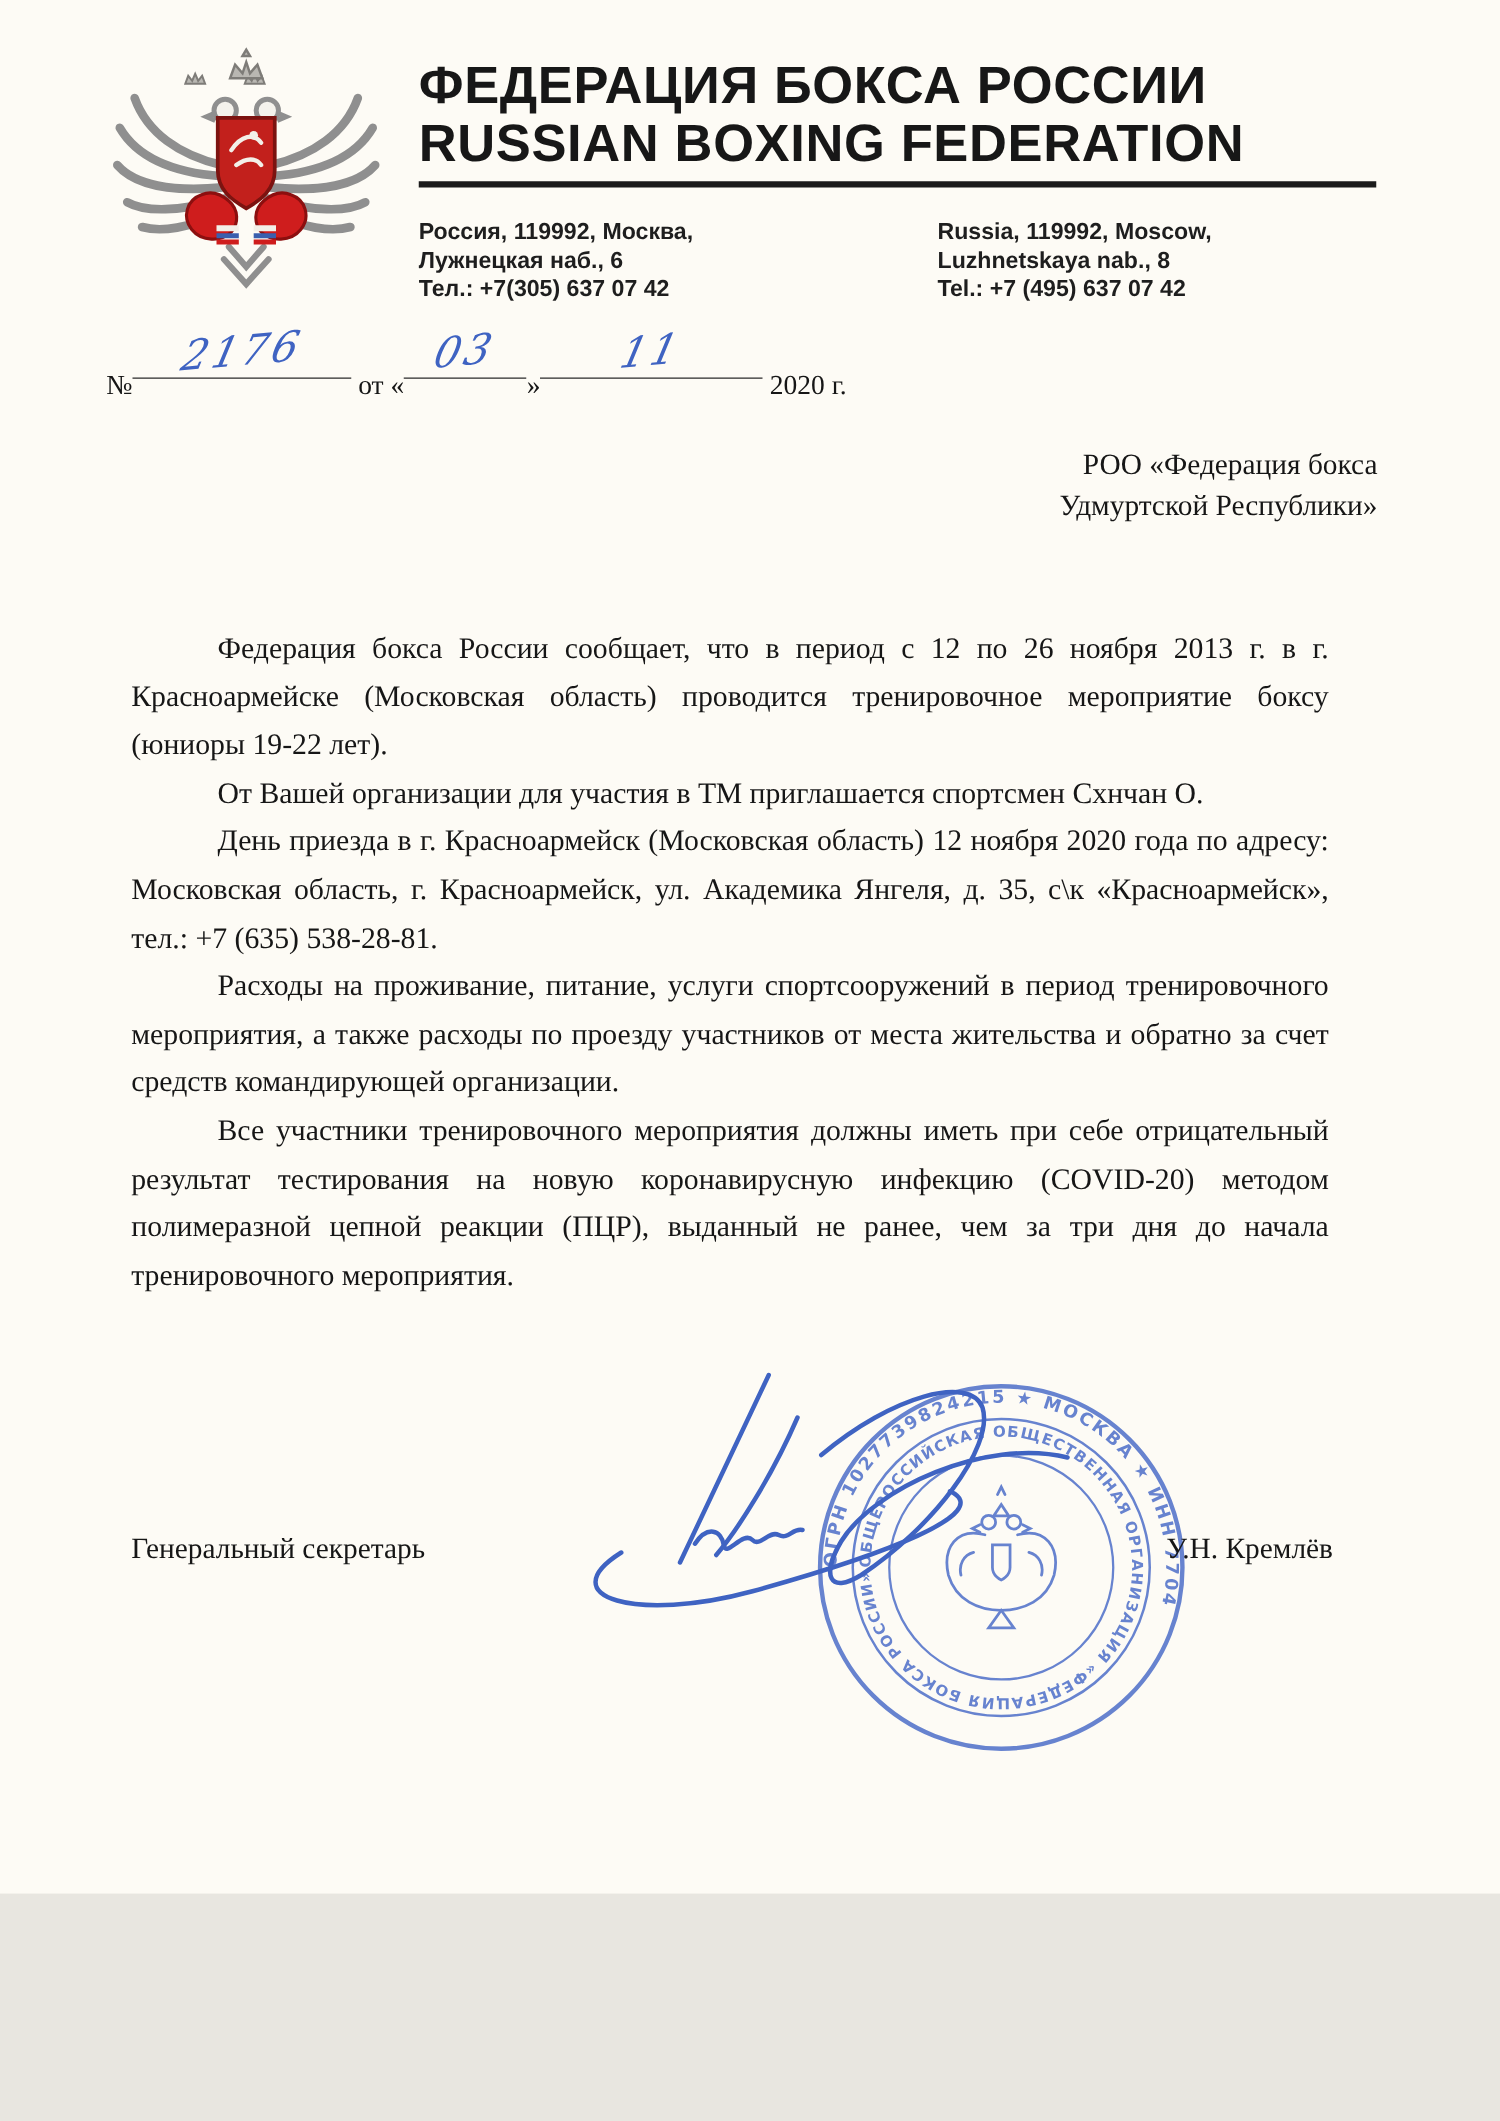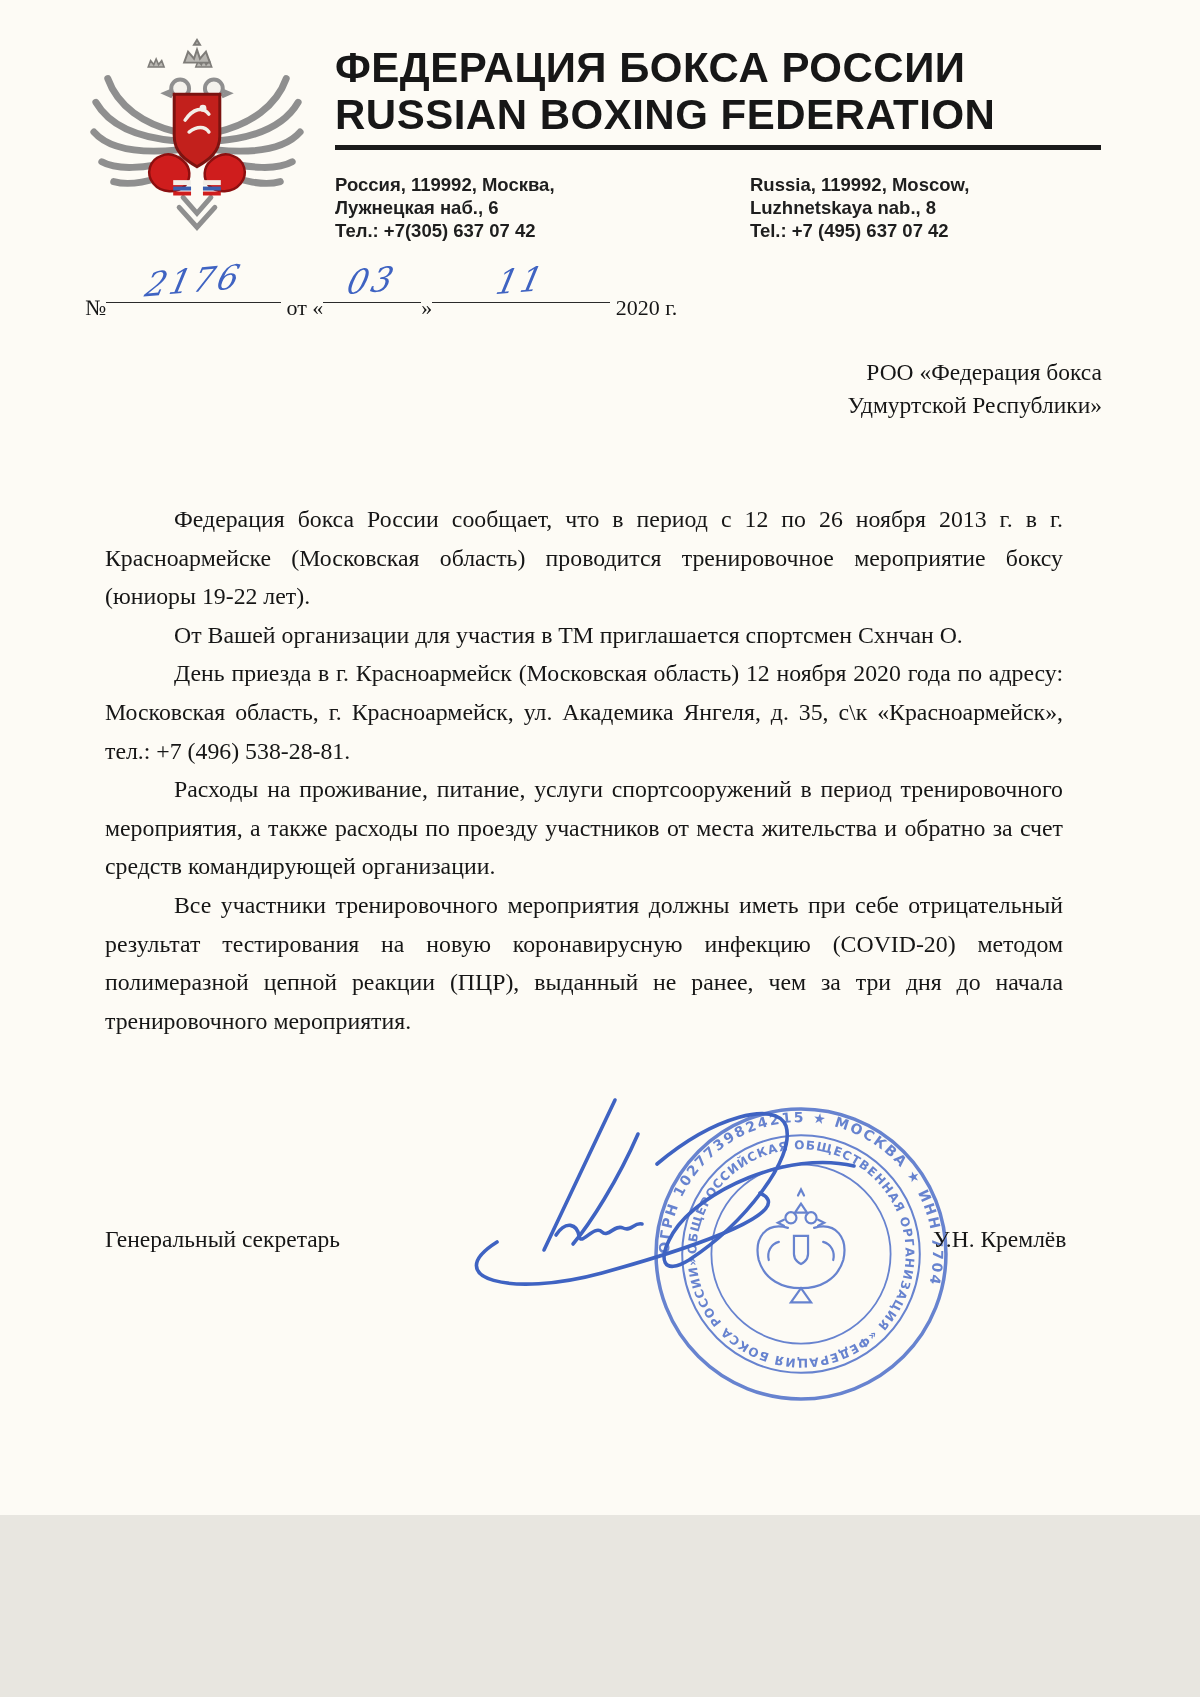--- a/index.html
+++ b/index.html
@@ -138,21 +138,21 @@
   </div>
 
   <div class="recipient">
     <div>РОО «Федерация бокса</div>
     <div>Удмуртской Республики»</div>
   </div>
 
   <div class="body-text">
     <p>Федерация бокса России сообщает, что в  период с 12 по 26 ноября 2013 г. в г. Красноармейске (Московская область) проводится тренировочное мероприятие боксу (юниоры 19-22 лет).</p>
     <p>От Вашей организации для участия в ТМ приглашается спортсмен Схнчан О.</p>
-    <p>День приезда в г. Красноармейск (Московская область) 12 ноября 2020 года по адресу: Московская область, г. Красноармейск, ул. Академика Янгеля, д. 35, с\к «Красноармейск», тел.: +7 (496) 538-28-81.</p>
+    <p>День приезда в г. Красноармейск (Московская область) 12 ноября 2020 года по адресу: Московская область, г. Красноармейск, ул. Академика Янгеля, д. 35, с\к «Красноармейск», тел.: +7 (635) 538-28-81.</p>
     <p>Расходы на проживание, питание, услуги спортсооружений в период тренировочного мероприятия, а также расходы по проезду участников от места жительства и обратно за счет средств командирующей организации.</p>
     <p>Все участники тренировочного мероприятия должны иметь при себе отрицательный результат тестирования на новую коронавирусную инфекцию (COVID-20) методом полимеразной цепной реакции (ПЦР), выданный не ранее, чем за три дня до начала тренировочного мероприятия.</p>
   </div>
 
   <svg class="stamp" viewBox="0 0 300 300" aria-hidden="true">
     <defs>
       <path id="ring-outer" d="M150,150 m-131,0 a131,131 0 1,1 262,0 a131,131 0 1,1 -262,0"></path>
       <path id="ring-inner" d="M150,150 m-104,0 a104,104 0 1,1 208,0 a104,104 0 1,1 -208,0"></path>
     </defs>
     <g stroke="#5b79cc" fill="none">

